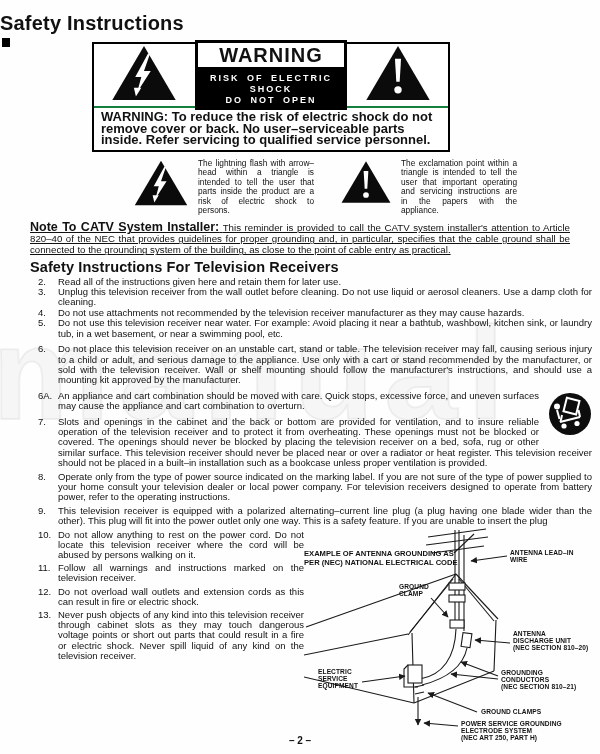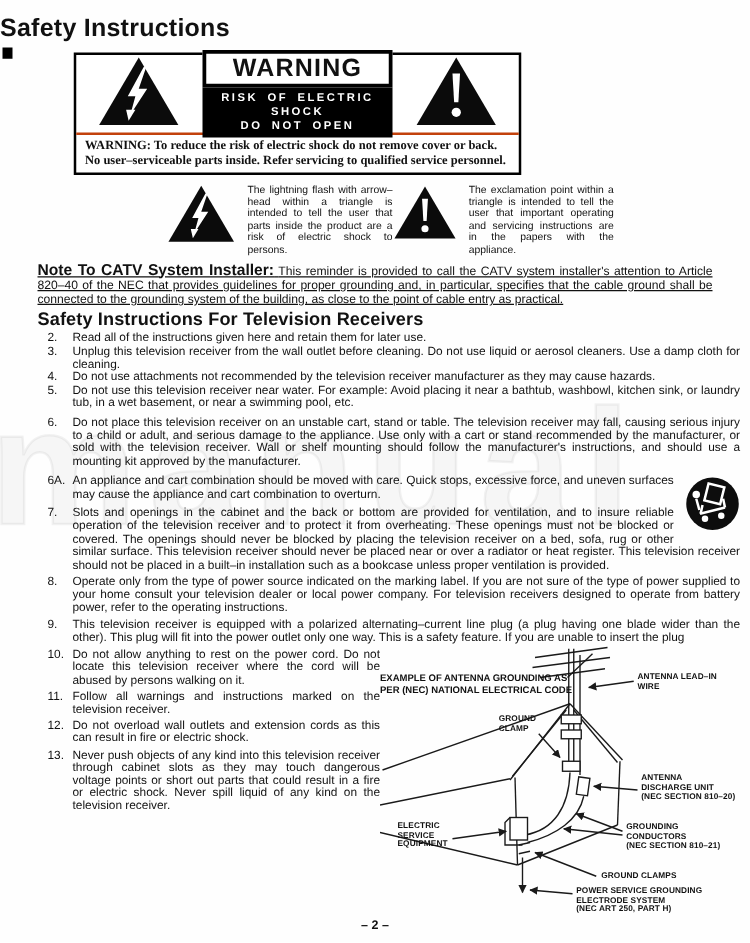--- a/index.html
+++ b/index.html
@@ -19,30 +19,30 @@
     font-size: 132px; font-weight: bold; letter-spacing: 10px;
     color: rgba(0,0,0,0.03);
     -webkit-text-stroke: 2px rgba(0,0,0,0.05);
     z-index: 0; pointer-events: none; user-select: none;
   }
   .corner-mark { position:absolute; left:2px; top:38px; width:8px; height:9px; background:#000; z-index:2; }
 
   h1.title { font-size:20px; font-weight:bold; padding-top:12px; letter-spacing:0.2px; }
 
   
-  .warnbox { width:358px; margin:7px 0 0 59px; border:2px solid #000; background:#fff; }
+  .warnbox { width:358px; margin:7px 0 0 92px; border:2px solid #000; background:#fff; }
   .warnbox-top { display:flex; align-items:center; justify-content:space-between; padding:5px 12px; height:62px; }
   .tri { display:block; }
   .warn-center { width:152px; }
   .warn-word { border:3px solid #000; background:#fff; font-size:20px; font-weight:bold; text-align:center; line-height:24px; letter-spacing:1px; }
   .warn-risk { background:#000; color:#fff; font-size:9px; font-weight:bold; text-align:center; letter-spacing:2px; line-height:11px; padding:3px 0 4px; word-spacing:3px; }
-  .warnbox-bottom { border-top:2px solid #c2410c; font-size:10px; font-weight:bold; line-height:11.5px; padding:3px 7px 4px;font-family:Liberation Serif, serif; }
-
-  
-  .symbols { display:flex; margin:7px 0 0 133px; }
+  .warnbox-bottom { border-top:2px solid #15803d; font-size:13px; font-weight:bold; line-height:11.5px; padding:3px 7px 4px; }
+
+  
+  .symbols { display:flex; margin:7px 0 0 133px; gap:26px; }
   .symbol-item { display:flex; gap:9px; align-items:flex-start; }
   .symbol-item p { width:116px; font-size:8.3px; line-height:9.6px; text-align:justify; }
 
   
   .catv { margin:6px 30px 0 30px; font-size:9.7px; line-height:11.2px; text-align:justify;text-decoration:underline; }
   .catv b { font-size:12.5px; }
 
   
   h2.sec { margin:3px 0 2px 30px; font-size:14.5px; font-weight:bold; letter-spacing:0.1px; }
   .list { margin:0 8px 0 38px; font-size:9.5px; line-height:10.4px; }

